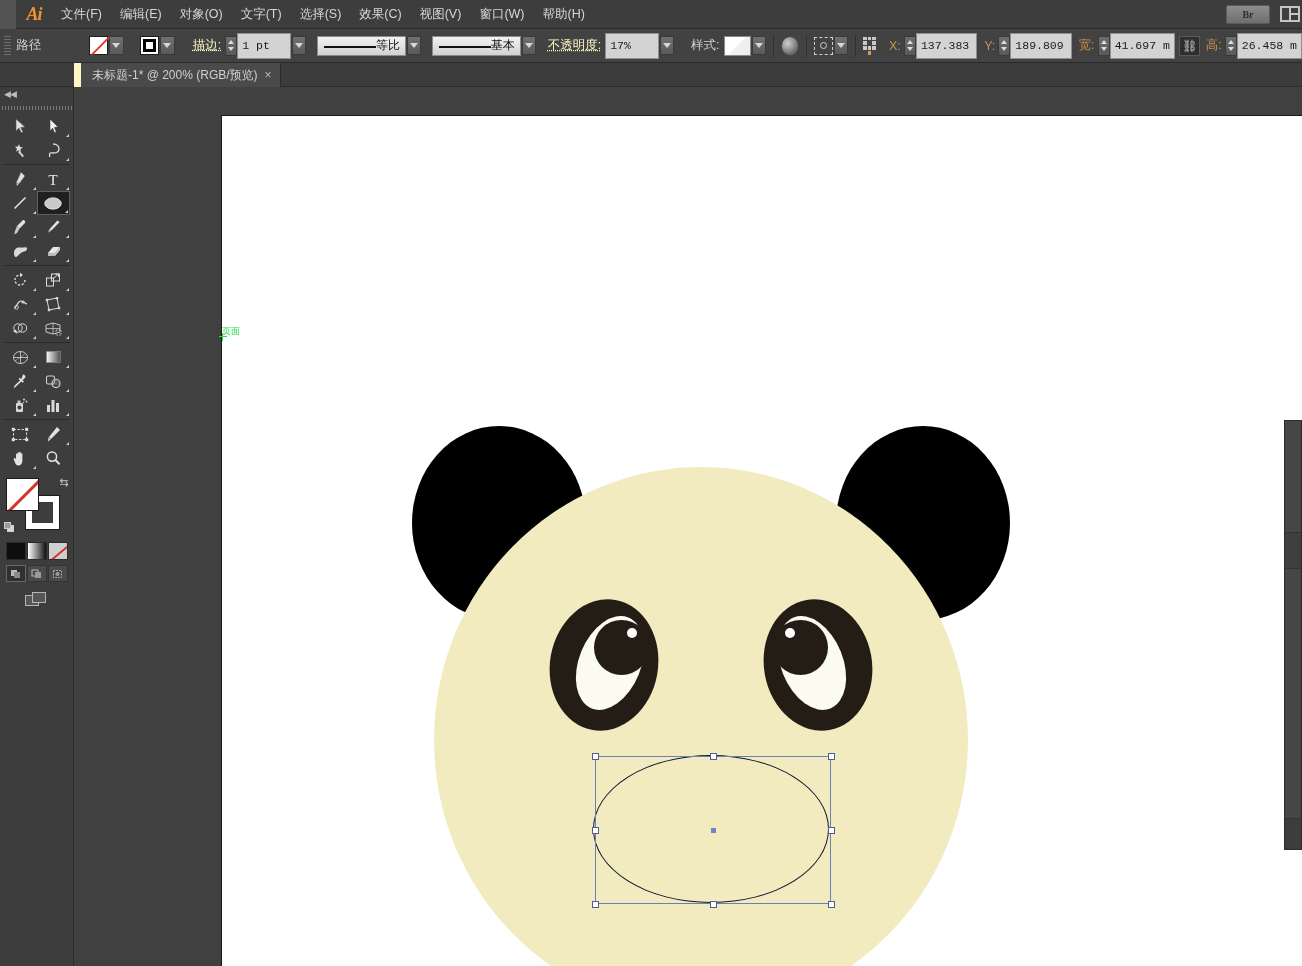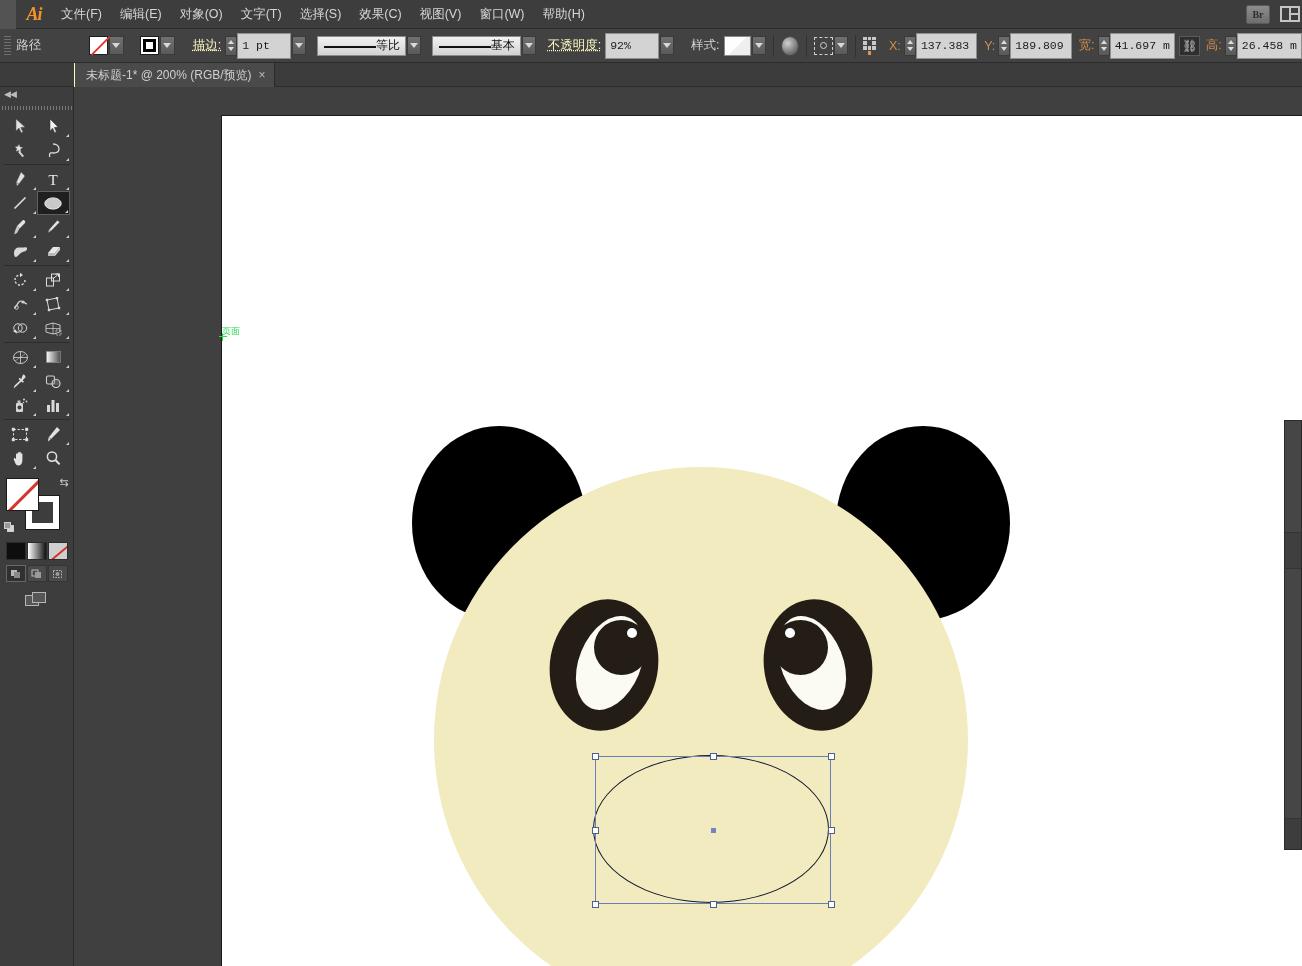--- a/index.html
+++ b/index.html
@@ -25,21 +25,21 @@
     font-family: "Liberation Serif", serif;
     letter-spacing: -1px;
   }
   .menu-item {
     padding: 0 9px; height: 29px; line-height: 29px;
     color: #d6d6d6; font-size: 12.5px; white-space: nowrap;
     cursor: default;
   }
   .menubar-right { margin-left: auto; display: flex; align-items: center; padding-right: 8px; gap: 10px;}
   .br-icon {
-    width: 24px; height: 19px; background: linear-gradient(#8d8d8d,#6e6e6e);
+    width: 44px; height: 19px; background: linear-gradient(#8d8d8d,#6e6e6e);
     border: 1px solid #5a5a5a; border-radius: 2px;
     color: #2e2e2e; font-size: 10px; font-weight: bold;
     display:flex; align-items:center; justify-content:center;
     font-family: "Liberation Serif", serif;
   }
   .arrange-icon { display: flex; align-items: center; gap: 2px; }
   .arr-box { width: 20px; height: 16px; border: 1.5px solid #c4c4c4; display: grid;
              grid-template-columns: 1fr 1fr; grid-template-rows: 1fr 1fr; }
   .arr-box i { border: 0.5px solid #c4c4c4; }
   .arr-box i:first-child { grid-row: span 2; }
@@ -116,21 +116,21 @@
   .linkbtn { width: 22px; height: 20px; background:#2e2e2e; border:1px solid #5a5a5a;
              display:flex;align-items:center;justify-content:center; color:#d9d9d9; font-size:12px;}
 
   
   .tabbar {
     position: absolute; left: 0; top: 63px; width: 1302px; height: 24px;
     background: #3c3c3c; border-bottom: 1px solid #2b2b2b;
   }
   .doctab {
     position: absolute; left: 74px; top: 0px; height: 24px;
-    background: #4a4a4a; border-right: 1px solid #2b2b2b; border-left:1px solid #fef9c3;
+    background: #4a4a4a; border-right: 1px solid #2b2b2b; border-left:7px solid #fef9c3;
     display: flex; align-items: center; gap: 7px; padding: 0 8px 0 11px;
     color: #cfcfcf; font-size: 12px; white-space: nowrap;
   }
   .doctab .x { color: #b9b9b9; font-size: 12px; }
 
   
   .toolspanel {
     position: absolute; left: 0; top: 87px; width: 74px; height: 879px;
     background: #3d3d3d; border-right: 1px solid #2b2b2b;
   }
@@ -305,21 +305,21 @@
     <div style="width:12px"></div>
     <div class="combo w96">
       <span class="line"></span>
       <span>基本</span>
     </div>
     <div class="mini-drop">
         <span class="tri"></span>
       </div>
 
     <div class="cb-label orange" style="margin-left:12px;margin-right:4px">不透明度:</div>
-    <div class="field w58">92%</div>
+    <div class="field w58">17%</div>
     <div class="mini-drop">
         <span class="tri"></span>
       </div>
 
     <div class="cb-label" style="margin-left:17px;margin-right:4px">样式:</div>
     <div class="stylebox"></div>
     <div class="mini-drop">
         <span class="tri"></span>
       </div>
 

